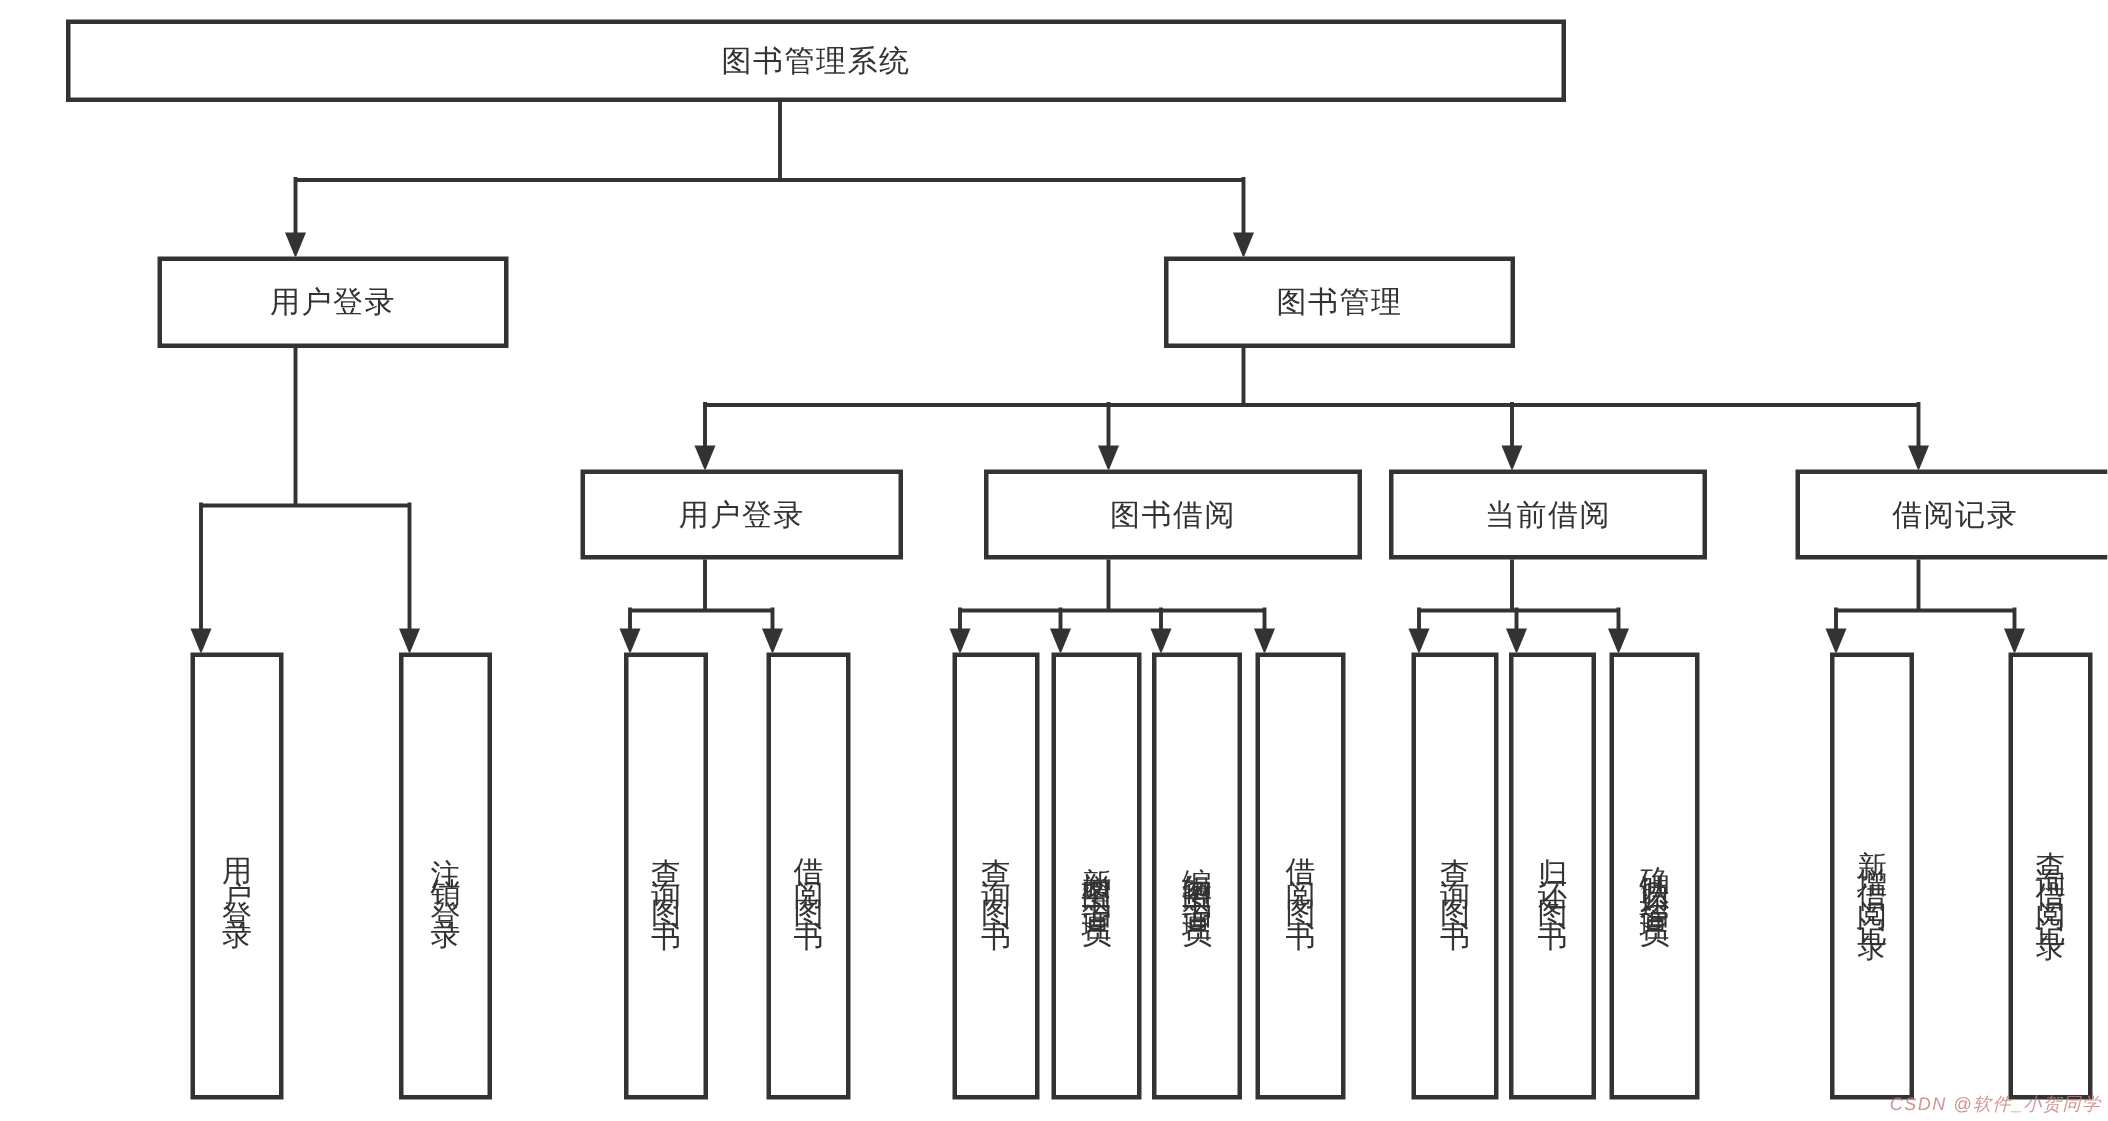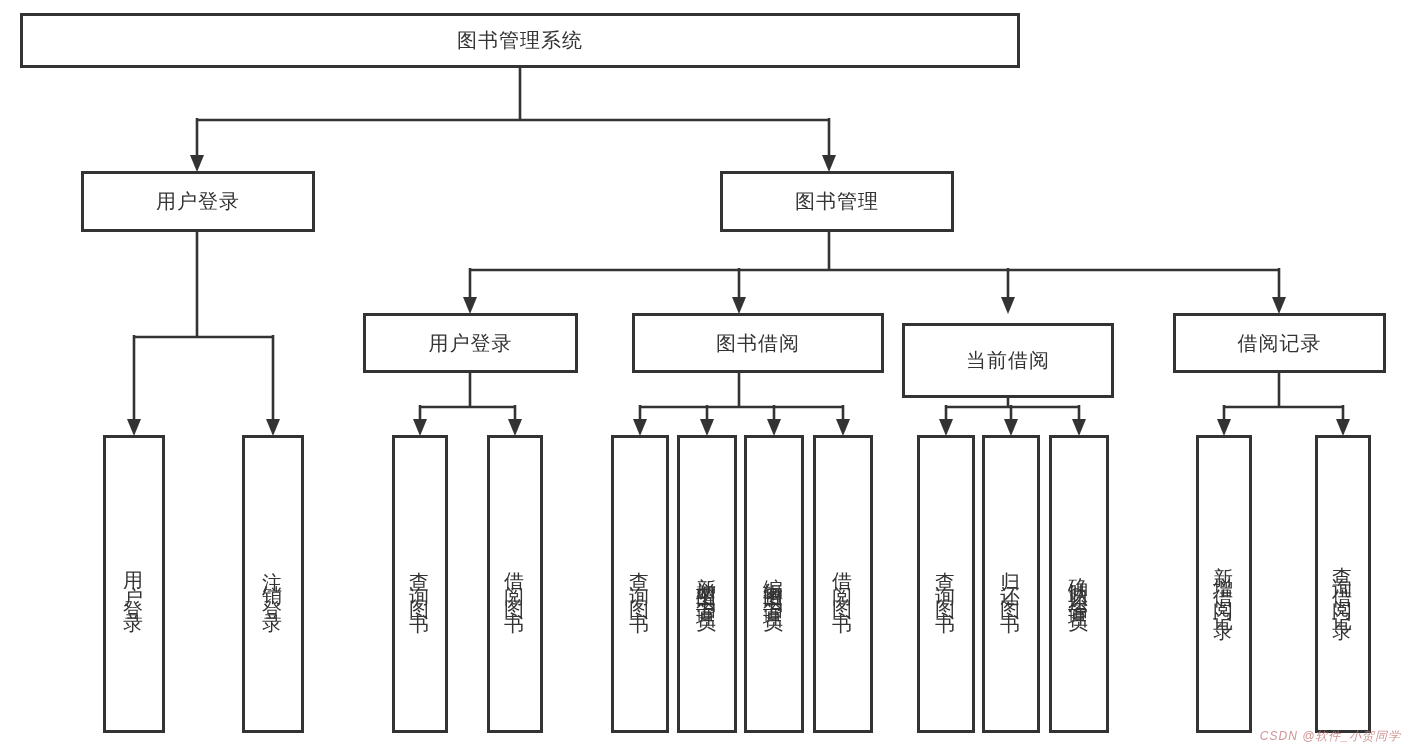--- a/index.html
+++ b/index.html
@@ -5,21 +5,21 @@
   html,body { margin:0; padding:0; background:#ffffff; }
   .canvas {
     position:relative; width:1405px; height:747px; background:#ffffff;
     font-family:"Liberation Sans","DejaVu Sans",sans-serif; overflow:hidden;
   }
   svg.connectors { position:absolute; left:0; top:0; z-index:0; }
   .node {
     position:absolute; box-sizing:border-box; background:#ffffff;
     border:3px solid #333333; color:#333333; z-index:1;
     display:flex; align-items:center; justify-content:center;
-    font-size:20px; letter-spacing:1px; white-space:nowrap;
+    font-size:20px; letter-spacing:1px; white-space:nowrap;margin-left:24px;
   }
   .vnode {
     writing-mode:vertical-rl; text-orientation:mixed;
     letter-spacing:14px; padding:6px 0; justify-content:center;
   }
   .vnode.mid  { letter-spacing:11px; }
   .vnode.long { letter-spacing:5px; }
   .watermark {
     position:absolute; right:4px; bottom:2px; z-index:2;
     font-size:12px; color:rgba(198,120,120,0.8); letter-spacing:1px;font-style:italic;
@@ -66,25 +66,25 @@
       <polygon points="1004,419 1018,419 1011,436"></polygon>
       <polygon points="1072,419 1086,419 1079,436"></polygon>
       <polygon points="1217,419 1231,419 1224,436"></polygon>
       <polygon points="1336,419 1350,419 1343,436"></polygon>
     </g>
   </svg>
 
   <div class="node" style="left:20px; top:13px; width:1000px; height:55px;">图书管理系统</div>
 
   <div class="node" style="left:81px; top:171px; width:234px; height:61px;">用户登录</div>
-  <div class="node" style="left:720px; top:171px; width:234px; height:61px;">图书管理</div>
+  <div class="node" style="left:752px; top:171px; width:234px; height:61px;">图书管理</div>
 
   <div class="node" style="left:363px; top:313px; width:215px; height:60px;">用户登录</div>
   <div class="node" style="left:632px; top:313px; width:252px; height:60px;">图书借阅</div>
-  <div class="node" style="left:902px; top:323px; width:212px; height:75px;">当前借阅</div>
+  <div class="node" style="left:902px; top:313px; width:212px; height:60px;">当前借阅</div>
   <div class="node" style="left:1173px; top:313px; width:213px; height:60px;">借阅记录</div>
 
   <div class="node vnode" style="left:103px; top:435px; width:62px; height:298px;">用户登录</div>
   <div class="node vnode" style="left:242px; top:435px; width:62px; height:298px;">注销登录</div>
 
   <div class="node vnode" style="left:392px; top:435px; width:56px; height:298px;">查询图书</div>
   <div class="node vnode" style="left:487px; top:435px; width:56px; height:298px;">借阅图书</div>
 
   <div class="node vnode" style="left:611px; top:435px; width:58px; height:298px;">查询图书</div>
   <div class="node vnode long" style="left:677px; top:435px; width:60px; height:298px;">新增图书（管理员）</div>

